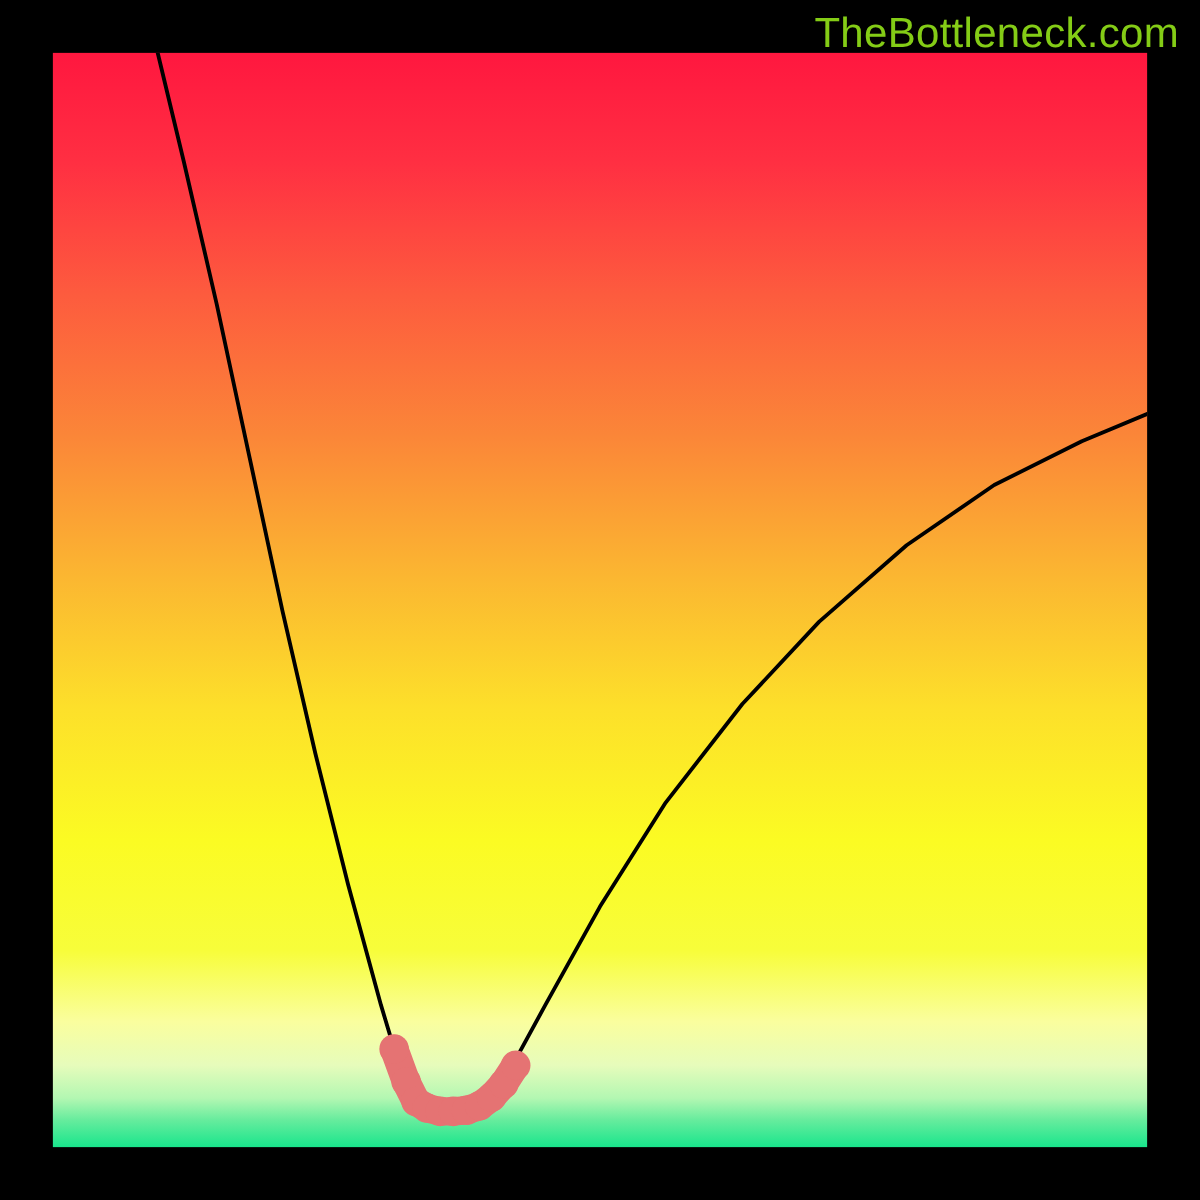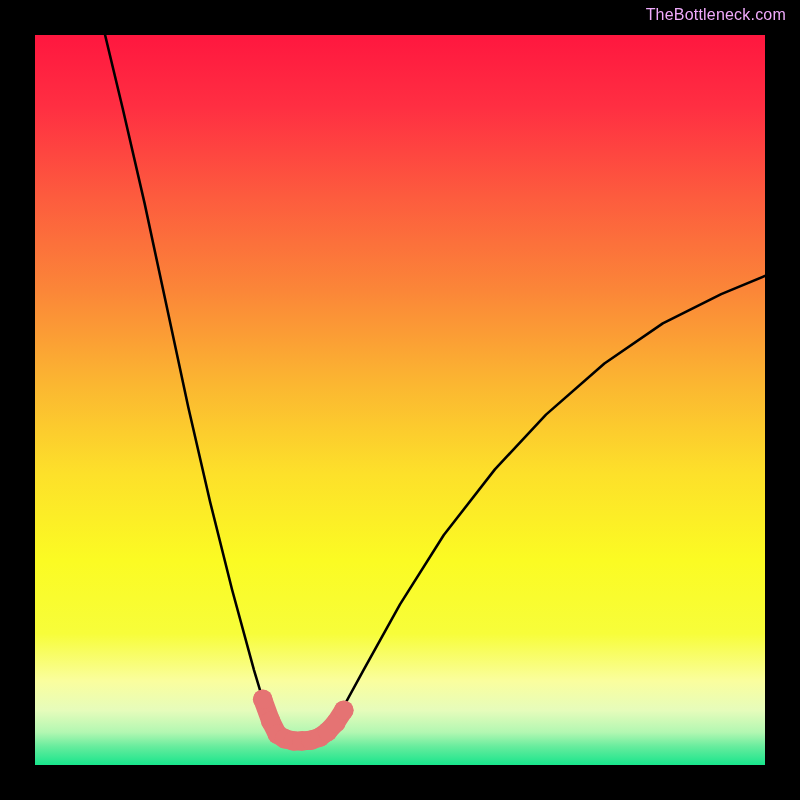--- a/index.html
+++ b/index.html
@@ -30,22 +30,22 @@
     inset: 0;
   }
   .curve-svg {
     position: absolute;
     inset: 0;
   }
   .watermark {
     position: absolute;
     top: 6px;
     right: 14px;
-    color: #f0abfc;
-    font-size: 16px;
+    color: #84cc16;
+    font-size: 28px;
     font-weight: 500;
     letter-spacing: 0.2px;
   }
 </style>
 </head>
 <body>
 
 <div class="stage">
 
   <div class="watermark">TheBottleneck.com</div>

